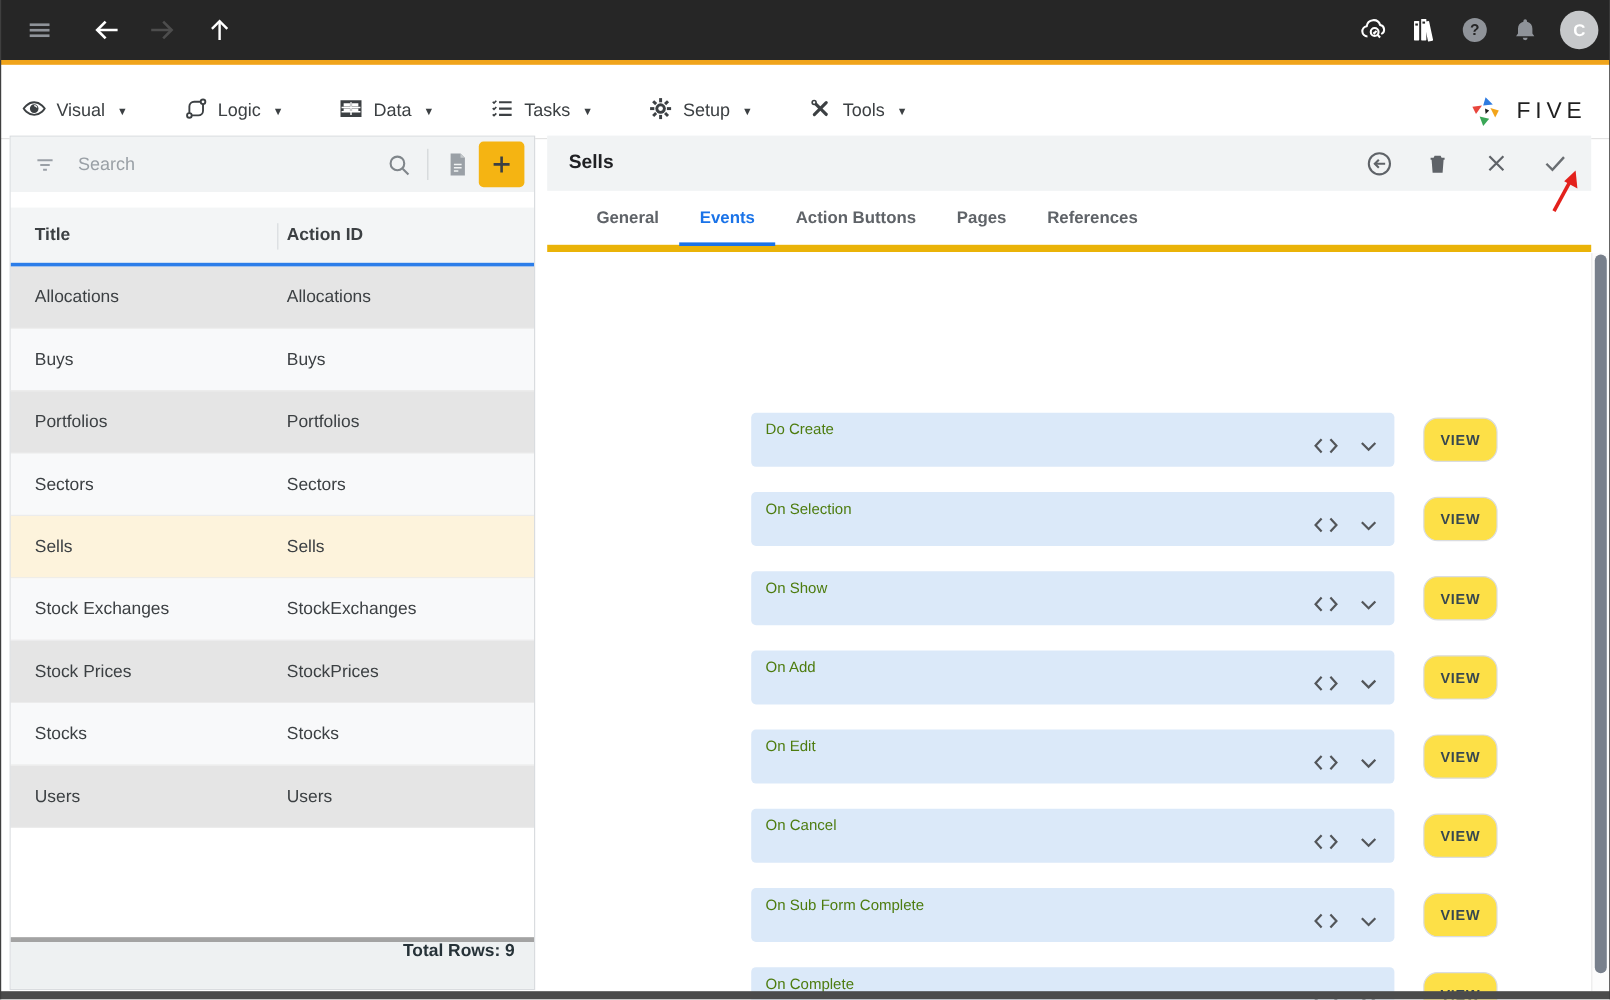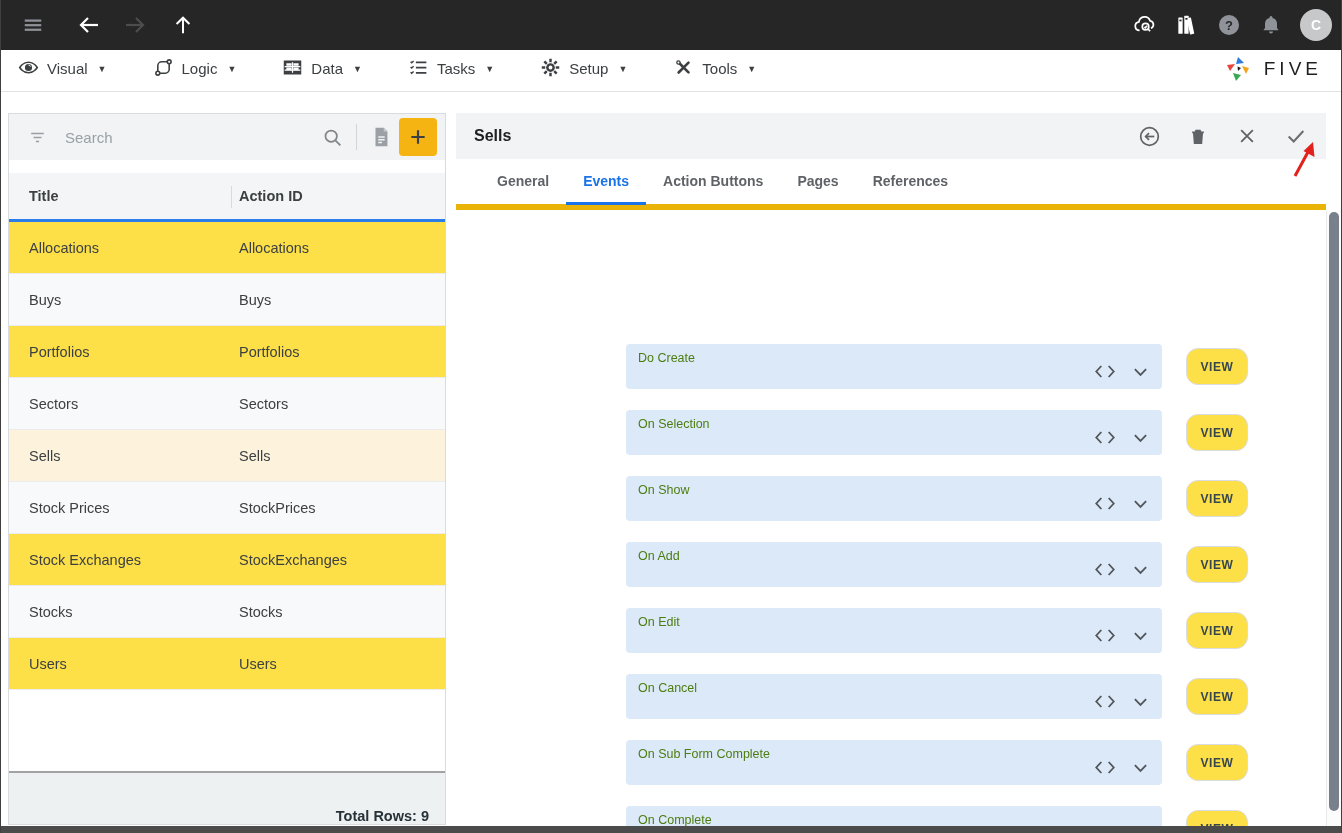--- a/index.html
+++ b/index.html
@@ -20,21 +20,21 @@
   .crumb { color:#fff; font-size:11.5px; font-weight:bold; letter-spacing:.4px; cursor:pointer; white-space:nowrap; }
   .crumb-sep { margin:0 22px; display:flex; align-items:center; }
   .home-icon { margin-right:7px; display:flex; }
   #nav-right { margin-left:auto; display:flex; align-items:center; gap:8px; margin-right:10px; }
   #avatar { width:32px; height:32px; border-radius:50%; background:#c6c8ca; color:#fff; font-weight:bold; font-size:14px; display:flex; align-items:center; justify-content:center; cursor:pointer; margin-left:4px; }
 
   
   #accent-strip { position:absolute; left:0; top:50px; width:1342px; height:4px; background:#F0A41B; }
 
   
-  #menubar { position:absolute; left:0; top:46px; width:1342px; height:46px; background:#fff; border-bottom:1px solid #e3e3e3; display:flex; align-items:center; padding:0 20px 0 18px; }
+  #menubar { position:absolute; left:0; top:70px; width:1342px; height:46px; background:#fff; border-bottom:1px solid #e3e3e3; display:flex; align-items:center; padding:0 20px 0 18px; }
   .menu-item { display:flex; align-items:center; gap:8px; margin-right:46px; cursor:pointer; color:#3c4043; font-size:15px; }
   .menu-caret { font-size:9px; color:#3c4043; margin-left:2px; }
   #brand { margin-left:auto; display:flex; align-items:center; gap:12px; cursor:default; }
   #brand-word { font-size:19px; letter-spacing:4px; color:#1f1f1f; font-weight:500; }
 
   
   #left-card { position:absolute; left:8px; top:113px; width:438px; height:712px; background:#fff; border:1px solid #d9dcdf; display:flex; flex-direction:column; z-index:5; }
   #search-row { height:46px; background:#f1f3f4; display:flex; align-items:center; padding:0 4px 0 12px; flex:0 0 auto; }
   #search-input { flex:1; border:none; outline:none; background:transparent; font-size:15px; color:#3c4043; margin-left:12px; font-family:"Liberation Sans",sans-serif; }
   #search-input::placeholder { color:#9aa0a6; }
@@ -42,28 +42,28 @@
   .tool-ic { display:flex; align-items:center; justify-content:center; width:32px; height:32px; cursor:pointer; }
   #add-btn { width:38px; height:38px; border-radius:4px; background:#F5B412; border:none; display:flex; align-items:center; justify-content:center; cursor:pointer; margin:0 4px 0 2px; }
   #table-gap { height:13px; background:#fff; flex:0 0 auto; }
   #table-head { height:49px; background:#f3f5f6; border-bottom:3px solid #2B7DE9; display:flex; align-items:center; flex:0 0 auto; position:relative; }
   .th { font-size:14.5px; font-weight:bold; color:#3c4043; }
   .th.c1 { padding-left:20px; width:230px; }
   .th.c2 { flex:1; }
   .head-sep { position:absolute; width:1px; height:22px; background:#d7dbde; top:13px; }
   .head-sep.s1 { left:222px; }
   #table-body { flex:0 0 auto; }
-  .trow { height:52px; display:flex; align-items:center; border-bottom:1px solid #ececec; cursor:pointer; background:#fde047; }
+  .trow { height:52px; display:flex; align-items:center; border-bottom:1px solid #ececec; cursor:pointer; background:#e5e5e5; }
   .trow:nth-child(even) { background:#f8f9fa; }
   .trow.selected { background:#fdf3dc; }
   .td { font-size:14.5px; color:#3c4043; }
   .td.c1 { padding-left:20px; width:230px; }
   .td.c2 { flex:1; }
   #table-filler { flex:1; background:#fff; }
-  #table-footer { height:53px; background:#eef1f2; border-top:2px solid #a3a3a3; display:flex; align-items:flex-end; justify-content:flex-end; padding-right:16px; flex:0 0 auto; }
+  #table-footer { height:43px; background:#eef1f2; border-top:4px solid #a3a3a3; display:flex; align-items:flex-start; justify-content:flex-end; padding-right:16px; flex:0 0 auto; }
   #total-rows { font-size:14.5px; font-weight:bold; color:#263238; }
 
   
   #detail { position:absolute; left:456px; top:113px; width:870px; height:713px; background:#fff; }
   #detail-header { height:46px; background:#f1f3f4; display:flex; align-items:center; padding:0 18px; }
   #detail-title { font-size:16px; font-weight:bold; color:#202124; }
   #detail-actions { margin-left:auto; display:flex; align-items:center; gap:25px; }
   .hdr-ic { display:flex; align-items:center; justify-content:center; width:24px; height:24px; cursor:pointer; }
   #tabs-row { height:51px; display:flex; align-items:flex-end; padding-left:24px; border-bottom:6px solid #eab308; }
   .tab { padding:15px 17px 13px; font-size:14px; font-weight:bold; color:#5f6368; cursor:pointer; border-bottom:3px solid transparent; margin-bottom:-1px; white-space:nowrap; }
@@ -306,27 +306,27 @@
     <span class="td c1">Sectors</span>
     <span class="td c2">Sectors</span>
   </div>
 
   <div class="trow selected">
     <span class="td c1">Sells</span>
     <span class="td c2">Sells</span>
   </div>
 
   <div class="trow">
+    <span class="td c1">Stock Exchanges</span>
+    <span class="td c2">StockExchanges</span>
+  </div>
+
+  <div class="trow">
     <span class="td c1">Stock Prices</span>
     <span class="td c2">StockPrices</span>
-  </div>
-
-  <div class="trow">
-    <span class="td c1">Stock Exchanges</span>
-    <span class="td c2">StockExchanges</span>
   </div>
 
   <div class="trow">
     <span class="td c1">Stocks</span>
     <span class="td c2">Stocks</span>
   </div>
 
   <div class="trow">
     <span class="td c1">Users</span>
     <span class="td c2">Users</span>

